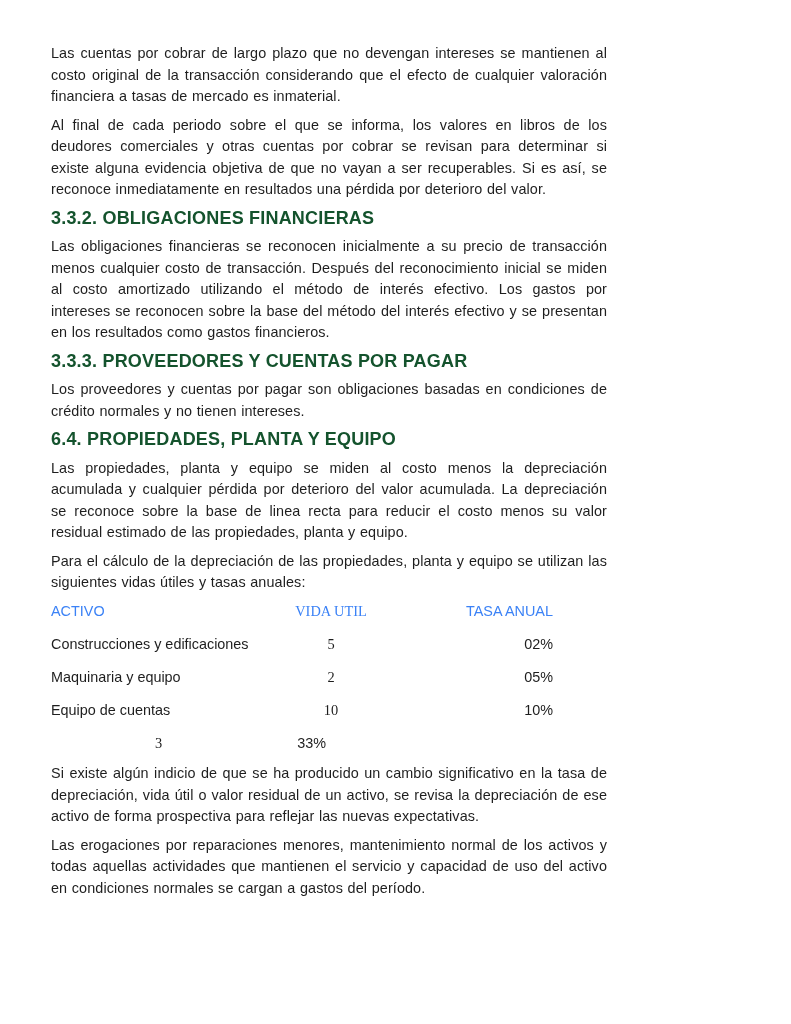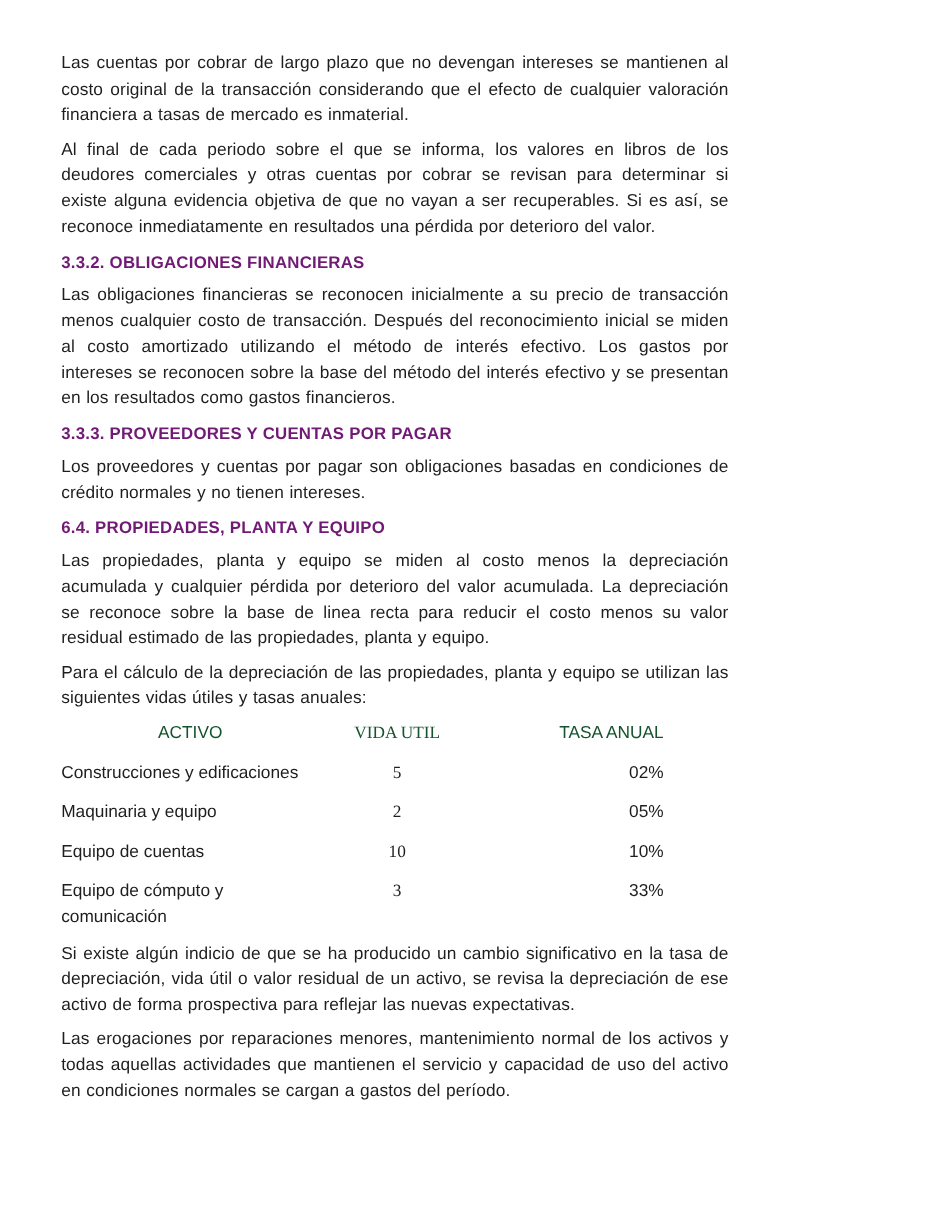--- a/index.html
+++ b/index.html
@@ -31,41 +31,41 @@
   .para {
     font-size: 14.4px;
     line-height: 21.5px;
     text-align: justify;
     margin: 0 16px 7px 0;
     color: #1e1e1e;
     letter-spacing: 0.1px;
     word-spacing: 0.5px;
   }
   .heading {
-    font-size: 14px;
+    font-size: 18px;
     line-height: 21.5px;
     font-weight: bold;
     margin: 3px 0 7px 0;
-    color: #701a75;
+    color: #14532d;
     letter-spacing: 0.2px;
   }
   .dep-table {
     display: grid;
     grid-template-columns: 215px 130px 227px;
     row-gap: 11.5px;
     margin: 2px 0 9px 0;
     font-size: 14.4px;
     line-height: 21.5px;
     color: #1e1e1e;
   }
   .dep-table .c-activo  { text-align: left; }
   .dep-table .c-vida    { text-align: center; font-family: Liberation Serif, serif; }
   .dep-table .c-tasa-h  { text-align: center; }
   .dep-table .c-tasa    { text-align: right; padding-right: 70px; }
-  .dep-table .hdr       { color: #14532d; text-align: center; }
+  .dep-table .hdr       { color: #3b82f6; }
 </style>
 </head>
 <body>
 
 <div class="page">
   <div class="content">
 
     <p class="para">Las cuentas por cobrar de largo plazo que no devengan intereses se mantienen al costo original de la transacción considerando que el efecto de cualquier valoración financiera a tasas de mercado es inmaterial.</p>
 
     <p class="para">Al final de cada periodo sobre el que se informa, los valores en libros de los deudores comerciales y otras cuentas por cobrar se revisan para determinar si existe alguna evidencia objetiva de que no vayan a ser recuperables. Si es así, se reconoce inmediatamente en resultados una pérdida por deterioro del valor.</p>
@@ -94,21 +94,20 @@
       <div class="c-tasa">02%</div>
 
       <div class="c-activo">Maquinaria y equipo</div>
       <div class="c-vida">2</div>
       <div class="c-tasa">05%</div>
 
       <div class="c-activo">Equipo de cuentas</div>
       <div class="c-vida">10</div>
       <div class="c-tasa">10%</div>
 
-      <div class="c-activo">Equipo de cómputo y comunicación</div>
       <div class="c-vida">3</div>
       <div class="c-tasa">33%</div>
     </div>
 
     <p class="para">Si existe algún indicio de que se ha producido un cambio significativo en la tasa de depreciación, vida útil o valor residual de un activo, se revisa la depreciación de ese activo de forma prospectiva para reflejar las nuevas expectativas.</p>
 
     <p class="para">Las erogaciones por reparaciones menores, mantenimiento normal de los activos y todas aquellas actividades que mantienen el servicio y capacidad de uso del activo en condiciones normales se cargan a gastos del período.</p>
 
   </div>
 </div>

